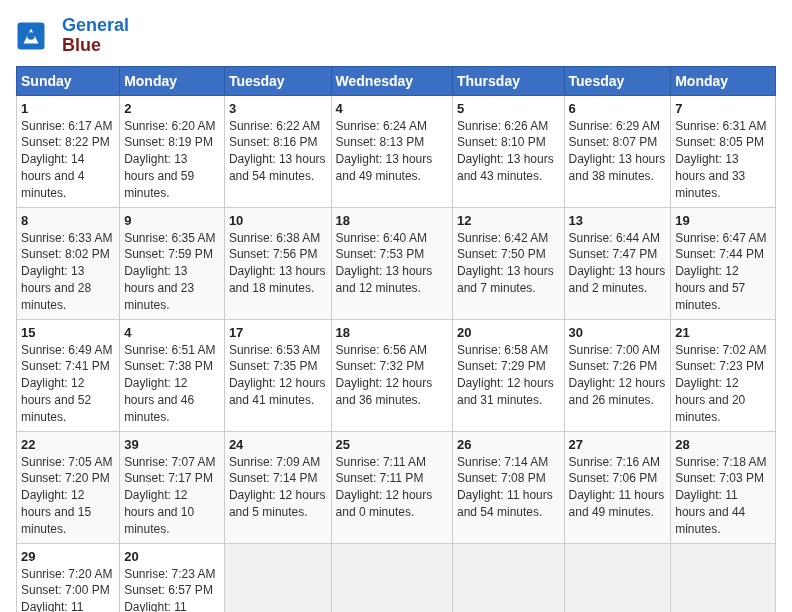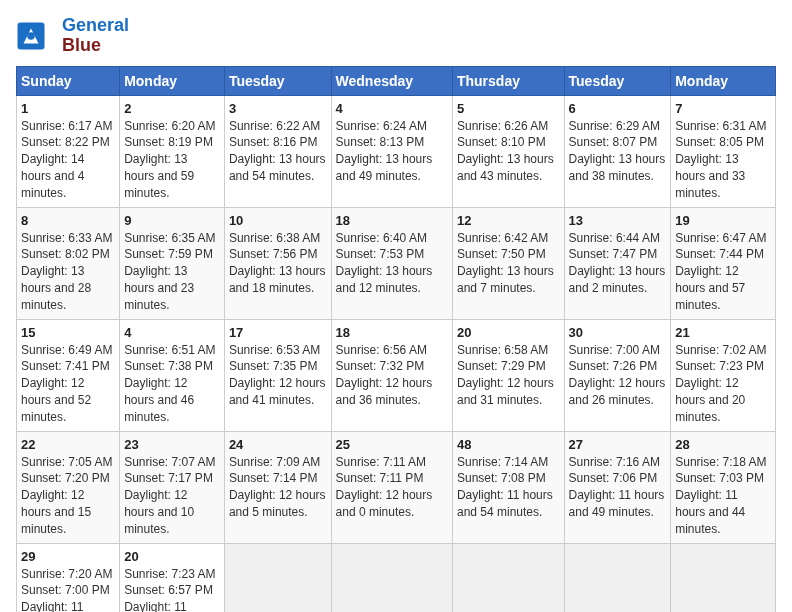--- a/index.html
+++ b/index.html
@@ -209,33 +209,33 @@
           <span class="day-num">21</span>
           <div class="day-info">Sunrise: 7:02 AM<br>Sunset: 7:23 PM<br>Daylight: 12 hours and 20 minutes.</div>
         </td>
       </tr>
       <tr>
         <td>
           <span class="day-num">22</span>
           <div class="day-info">Sunrise: 7:05 AM<br>Sunset: 7:20 PM<br>Daylight: 12 hours and 15 minutes.</div>
         </td>
         <td>
-          <span class="day-num">23</span>
+          <span class="day-num">39</span>
           <div class="day-info">Sunrise: 7:07 AM<br>Sunset: 7:17 PM<br>Daylight: 12 hours and 10 minutes.</div>
         </td>
         <td>
           <span class="day-num">24</span>
           <div class="day-info">Sunrise: 7:09 AM<br>Sunset: 7:14 PM<br>Daylight: 12 hours and 5 minutes.</div>
         </td>
         <td>
           <span class="day-num">25</span>
           <div class="day-info">Sunrise: 7:11 AM<br>Sunset: 7:11 PM<br>Daylight: 12 hours and 0 minutes.</div>
         </td>
         <td>
-          <span class="day-num">48</span>
+          <span class="day-num">26</span>
           <div class="day-info">Sunrise: 7:14 AM<br>Sunset: 7:08 PM<br>Daylight: 11 hours and 54 minutes.</div>
         </td>
         <td>
           <span class="day-num">27</span>
           <div class="day-info">Sunrise: 7:16 AM<br>Sunset: 7:06 PM<br>Daylight: 11 hours and 49 minutes.</div>
         </td>
         <td>
           <span class="day-num">28</span>
           <div class="day-info">Sunrise: 7:18 AM<br>Sunset: 7:03 PM<br>Daylight: 11 hours and 44 minutes.</div>
         </td>

